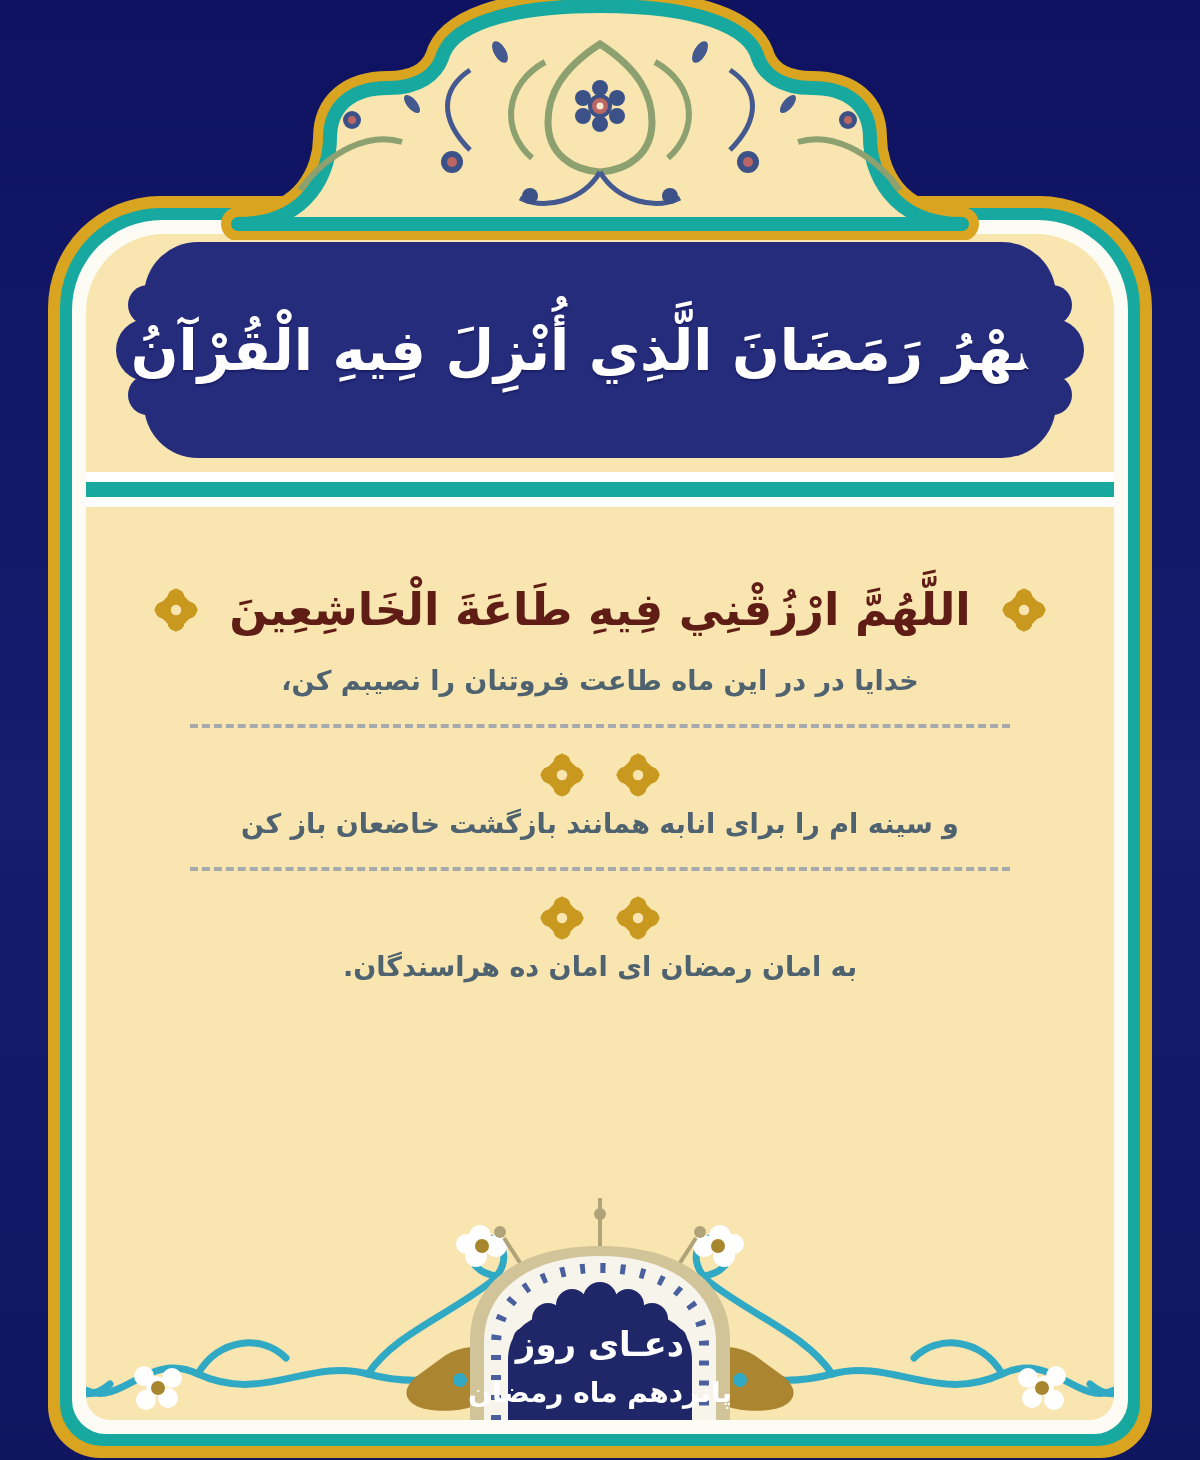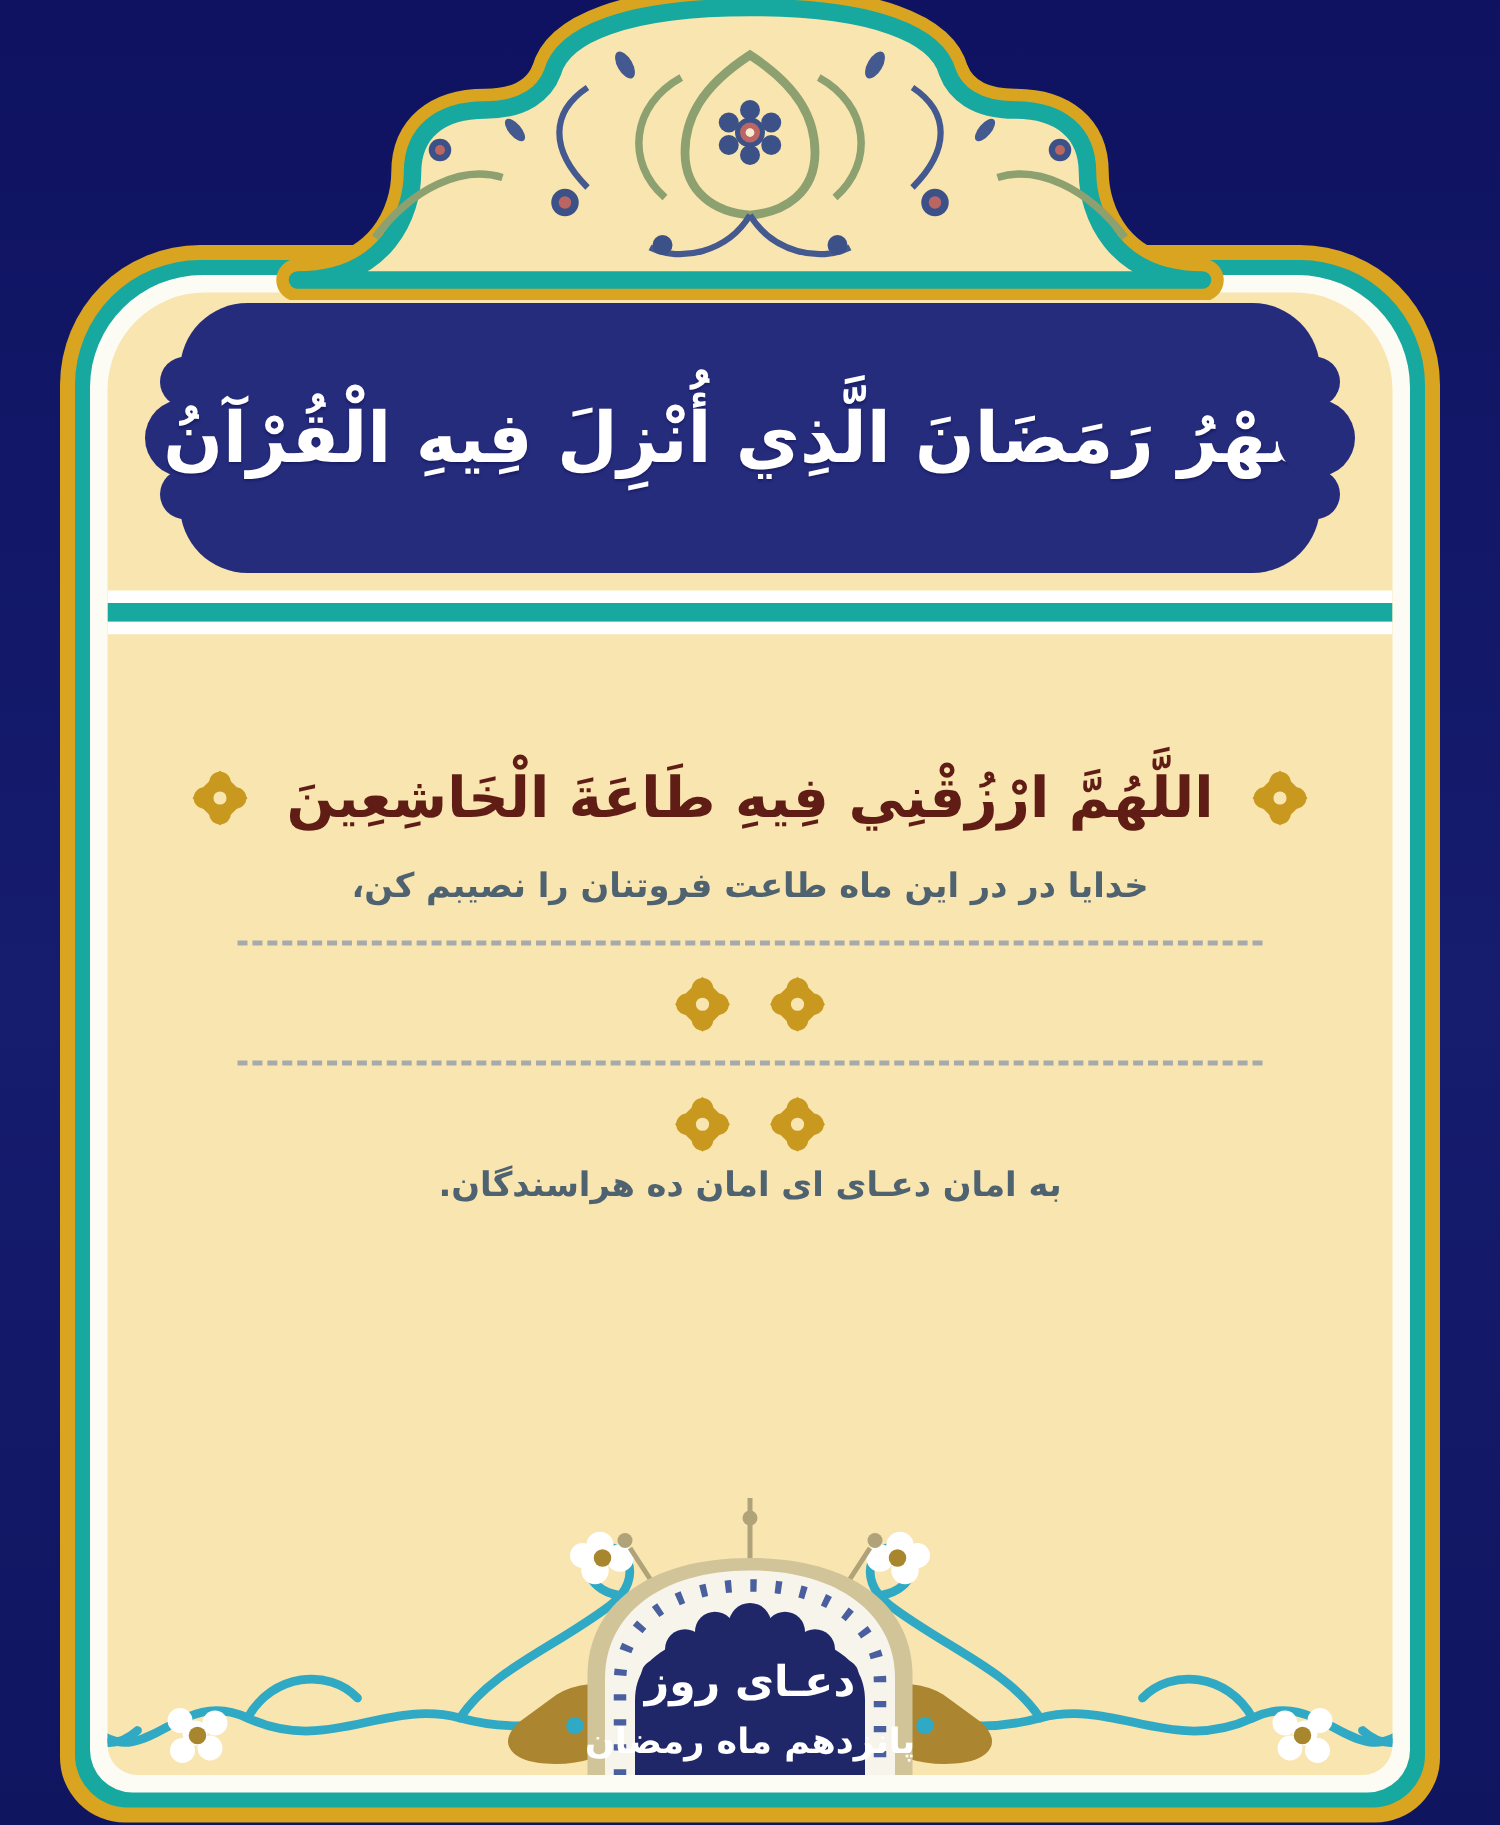--- a/index.html
+++ b/index.html
@@ -26,21 +26,21 @@
   .lobe.tl{left:-16px;top:20%;} .lobe.bl{left:-16px;bottom:20%;}
   .lobe.tr{right:-16px;top:20%;} .lobe.br{right:-16px;bottom:20%;}
   .calligraphy{position:absolute;inset:0;display:flex;align-items:center;justify-content:center;
     color:#ffffff;font-size:56px;font-weight:bold;direction:rtl;white-space:nowrap;
     text-shadow:0 2px 2px rgba(10,14,70,.45);letter-spacing:1px;}
   
   .divider-white{height:10px;background:#ffffff;flex:none;}
   .divider-teal{height:15px;background:#17a8a0;flex:none;}
   
   .main-area{flex:1;display:flex;flex-direction:column;align-items:center;
-    padding-top:86px;position:relative;}
+    padding-top:58px;position:relative;}
   .prayer-row{display:flex;align-items:center;justify-content:center;gap:30px;direction:rtl;}
   .arabic{font-size:45px;font-weight:bold;color:#5f1d16;direction:rtl;line-height:2.0;
     white-space:nowrap;}
   .diamond{width:46px;height:46px;flex:none;}
   .persian{margin-top:4px;font-size:27px;font-weight:bold;color:#4e6270;direction:rtl;
     line-height:1.6;}
   .dashes{width:820px;height:0;border-top:4px dashed #a6aaac;margin:22px 0 24px 0;}
   
   .footer-ornament{margin-top:auto;flex:none;width:1104px;height:232px;display:block;}
 </style>
@@ -101,41 +101,42 @@
             </svg>
             <svg class="diamond" viewBox="0 0 48 48">
               <path d="M24 1 L47 24 L24 47 L1 24 Z" fill="#c9991f"></path>
               <circle cx="24" cy="11" r="9" fill="#c9991f"></circle>
                 <circle cx="37" cy="24" r="9" fill="#c9991f"></circle>
               <circle cx="24" cy="37" r="9" fill="#c9991f"></circle>
                 <circle cx="11" cy="24" r="9" fill="#c9991f"></circle>
               <circle cx="24" cy="24" r="5.5" fill="#f8e5b0"></circle>
             </svg>
           </div>
+          <div class="persian">و سینه ام را برای انابه همانند بازگشت خاضعان باز کن</div>
           <div class="dashes"></div>
 
           <div class="prayer-row">
             <svg class="diamond" viewBox="0 0 48 48">
               <path d="M24 1 L47 24 L24 47 L1 24 Z" fill="#c9991f"></path>
               <circle cx="24" cy="11" r="9" fill="#c9991f"></circle>
                 <circle cx="37" cy="24" r="9" fill="#c9991f"></circle>
               <circle cx="24" cy="37" r="9" fill="#c9991f"></circle>
                 <circle cx="11" cy="24" r="9" fill="#c9991f"></circle>
               <circle cx="24" cy="24" r="5.5" fill="#f8e5b0"></circle>
             </svg>
             <svg class="diamond" viewBox="0 0 48 48">
               <path d="M24 1 L47 24 L24 47 L1 24 Z" fill="#c9991f"></path>
               <circle cx="24" cy="11" r="9" fill="#c9991f"></circle>
                 <circle cx="37" cy="24" r="9" fill="#c9991f"></circle>
               <circle cx="24" cy="37" r="9" fill="#c9991f"></circle>
                 <circle cx="11" cy="24" r="9" fill="#c9991f"></circle>
               <circle cx="24" cy="24" r="5.5" fill="#f8e5b0"></circle>
             </svg>
           </div>
-          <div class="persian">به امان دعـای ای امان ده هراسندگان.</div>
+          <div class="persian">به امان رمضان ای امان ده هراسندگان.</div>
 
           <svg class="footer-ornament" viewBox="0 0 1104 232">
             <g>
               <g id="flourish" fill="none" stroke="#2fa9c4" stroke-width="7" stroke-linecap="round">
                 <path d="M28,196 C70,230 95,160 150,186 C215,216 260,170 320,186 C380,202 420,186 470,160"></path>
                 <path d="M150,186 C170,150 215,146 238,170"></path>
                 <path d="M320,186 C345,148 395,130 440,96 C470,74 452,40 430,52 C414,62 424,86 450,88"></path>
                 <path d="M62,196 C46,210 30,208 22,196"></path>
                 <path d="M470,160 C505,128 545,120 580,126" stroke="#ab8530" stroke-width="6"></path>
                 <path d="M368,190 C330,226 430,236 458,196 C482,162 428,150 398,168 Z" fill="#ab8530" stroke="#ab8530" stroke-width="2"></path>

